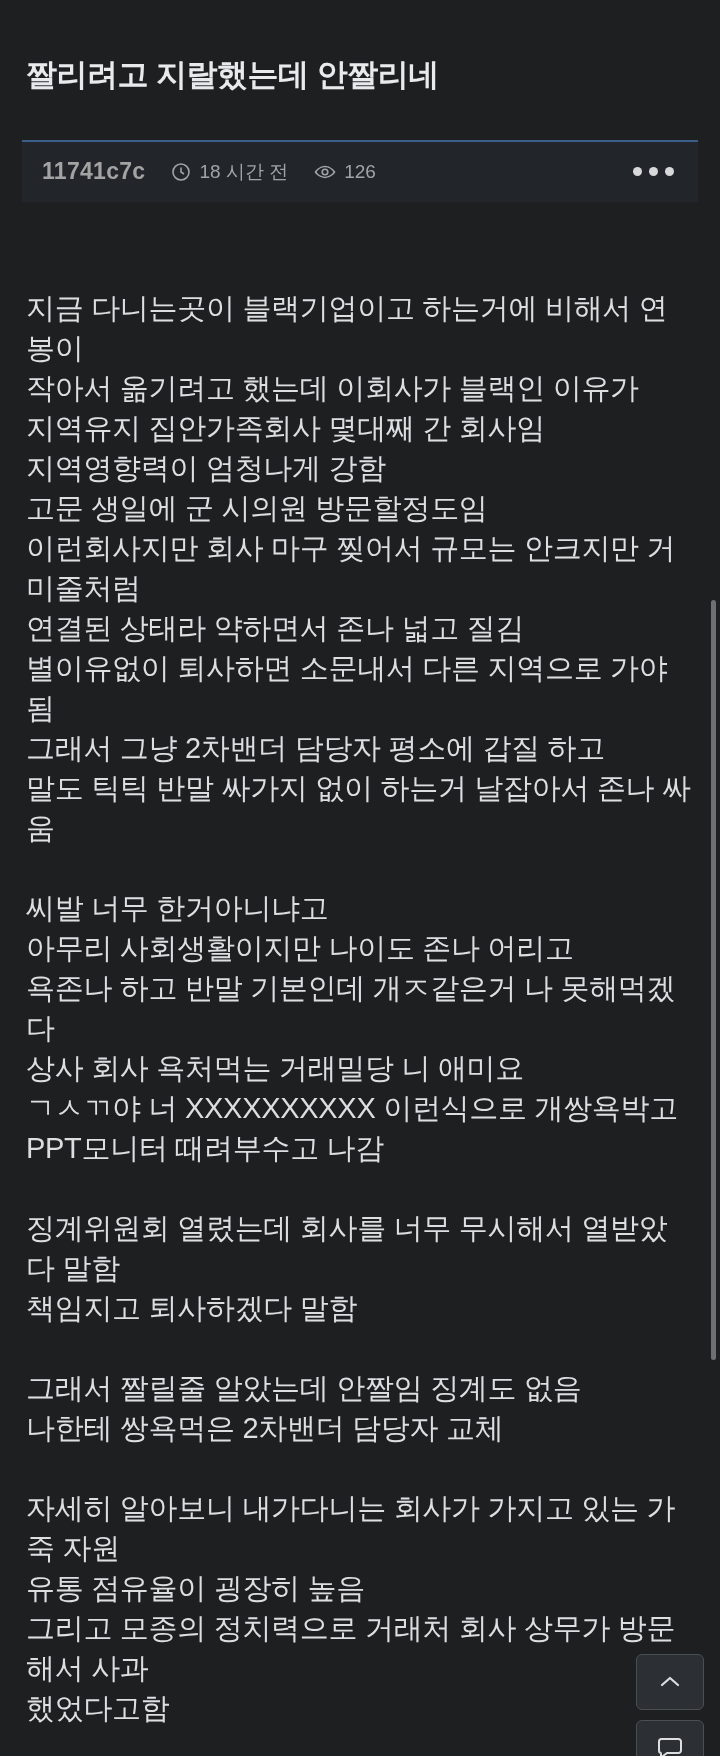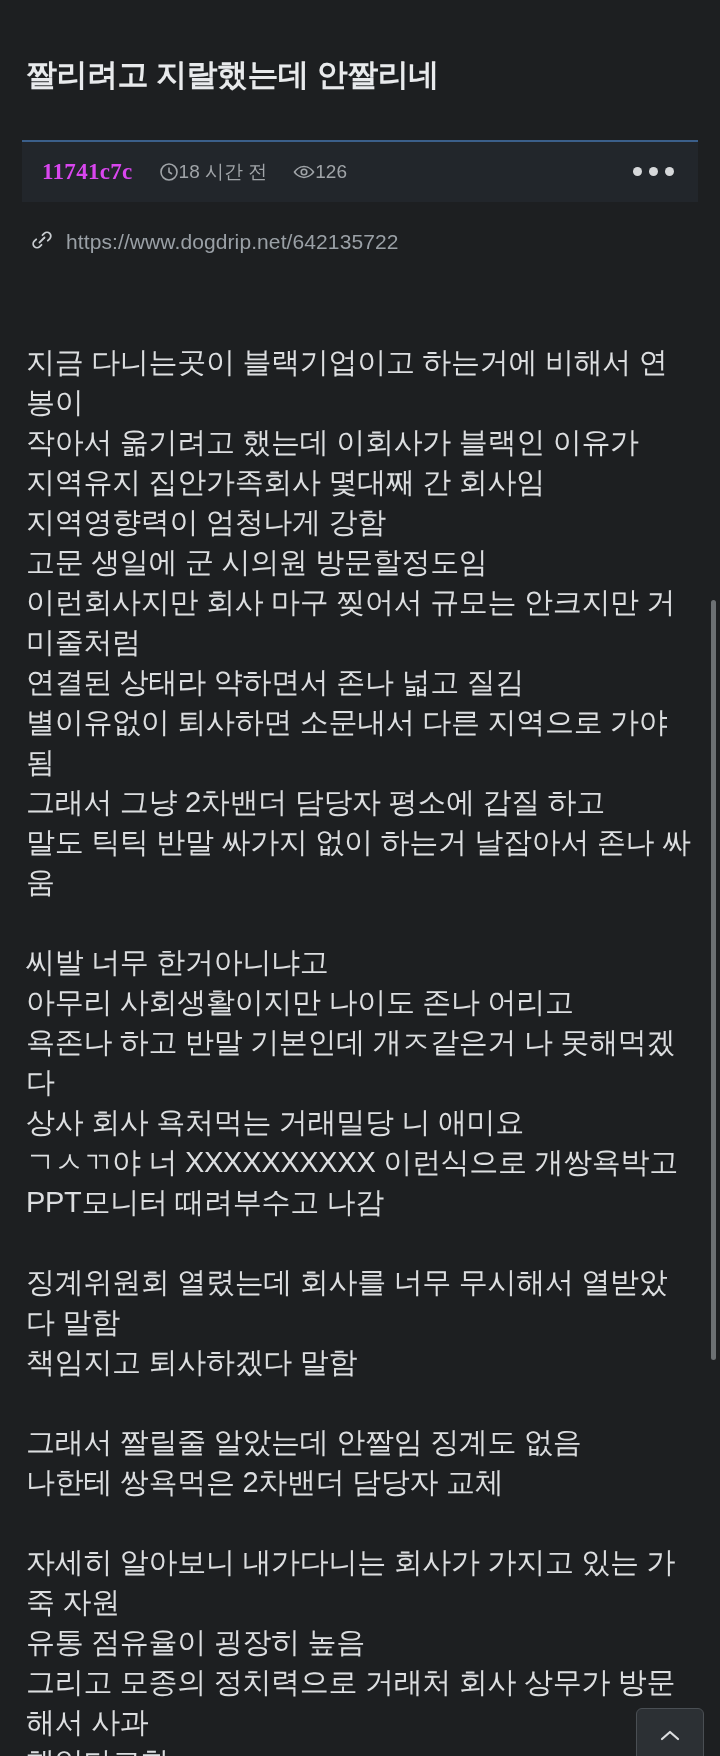--- a/index.html
+++ b/index.html
@@ -37,30 +37,29 @@
     margin: 0 22px;
     border-top: 2px solid #3b5f8a;
     background: #22262b;
     height: 62px;
     display: flex;
     align-items: center;
     padding: 0 20px;
     box-sizing: border-box;
   }
   .author {
-    color: #d946ef;
+    color: #a3a3a3;
     font-size: 23px;
     font-weight: bold;
     letter-spacing: 0.3px;
-    font-family: Liberation Serif, serif;
   }
   .meta-item {
     display: flex;
     align-items: center;
-    gap: 0;
+    gap: 8px;
     margin-left: 26px;
     color: #a0a4a8;
     font-size: 19px;
   }
   .meta-item svg { display: block; }
   .meta-spacer { flex: 1; }
   .more-dots {
     display: flex;
     gap: 7px;
     padding: 10px 4px;
@@ -159,30 +158,20 @@
 
     <span class="meta-spacer"></span>
 
     <span class="more-dots">
       <i></i>
         <i></i>
         <i></i>
     </span>
   </div>
 
-  <div class="link-row">
-    <span>
-      <svg width="24" height="24" viewBox="0 0 24 24" fill="none" stroke="#c8ccd0" stroke-width="1.8" stroke-linecap="round">
-        <path d="M9.5 14.5l5-5"></path>
-        <path d="M12.5 7.2l1.8-1.8a3.8 3.8 0 0 1 5.4 5.4l-1.9 1.9"></path>
-        <path d="M11.5 16.8l-1.8 1.8a3.8 3.8 0 0 1-5.4-5.4l1.9-1.9"></path>
-      </svg>
-    </span>
-    <span class="link-url">https://www.dogdrip.net/642135722</span>
-  </div>
 
   <div class="post-body">지금 다니는곳이 블랙기업이고 하는거에 비해서 연봉이
 작아서 옮기려고 했는데 이회사가 블랙인 이유가
 지역유지 집안가족회사 몇대째 간 회사임
 지역영향력이 엄청나게 강함
 고문 생일에 군 시의원 방문할정도임
 이런회사지만 회사 마구 찢어서 규모는 안크지만 거미줄처럼
 연결된 상태라 약하면서 존나 넓고 질김
 별이유없이 퇴사하면 소문내서 다른 지역으로 가야됨
 그래서 그냥 2차밴더 담당자 평소에 갑질 하고

